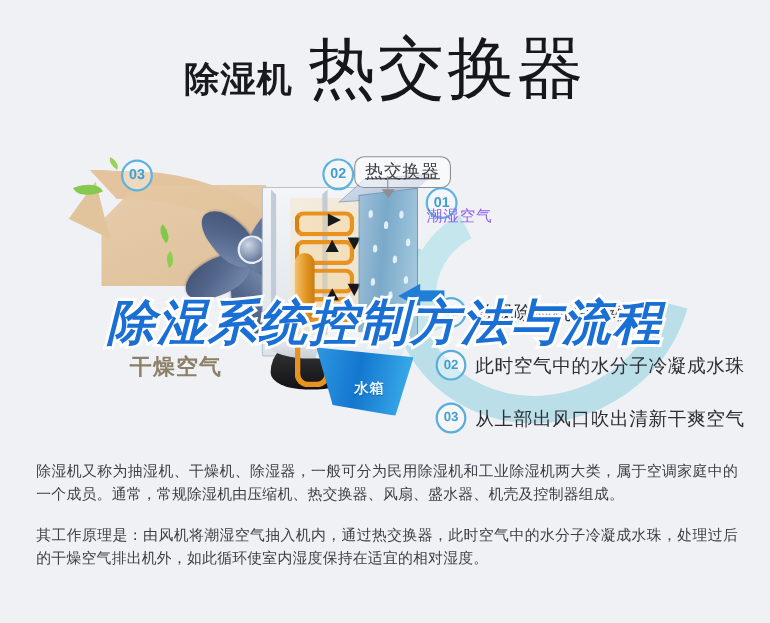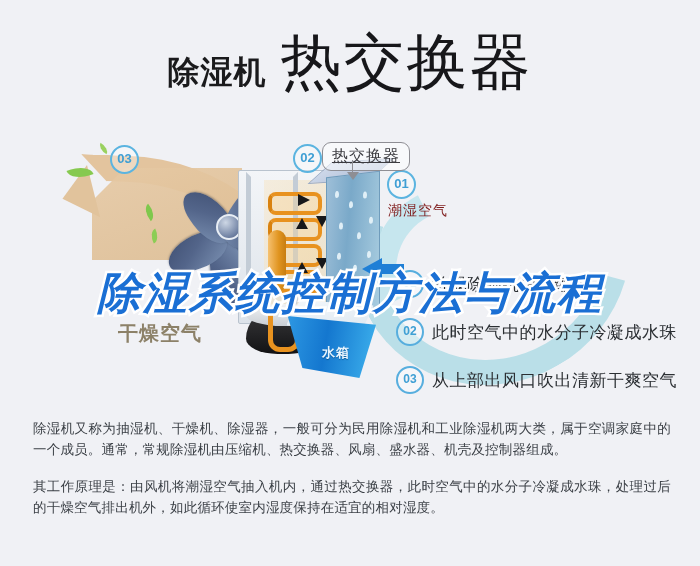--- a/index.html
+++ b/index.html
@@ -197,21 +197,21 @@
     font-size:16px;color:#3c3c41;letter-spacing:1px;text-decoration:underline;
   }
   .callout-stem{
     position:absolute;left:352px;top:40px;width:1px;height:14px;background:#8e8e94;
   }
   .callout-tip{
     position:absolute;left:347px;top:52px;width:0;height:0;
     border-left:6px solid transparent;border-right:6px solid transparent;border-top:8px solid #8e8e94;
   }
   .wet-label{
-    position:absolute;left:388px;top:82px;font-size:14px;color:#7f1d1d;letter-spacing:1px;
+    position:absolute;left:388px;top:68px;font-size:14px;color:#8b5cf6;letter-spacing:1px;
   }
 
   
   .steps{position:absolute;left:396px;top:270px;width:300px;}
   .step{display:flex;align-items:center;margin-bottom:20px;}
   .step-num{
     width:24px;height:24px;border-radius:50%;border:2px solid #57aede;
     color:#3f9fd4;font-size:12px;font-weight:bold;line-height:22px;text-align:center;
     flex:0 0 auto;margin-right:8px;background:rgba(255,255,255,.4);
   }

